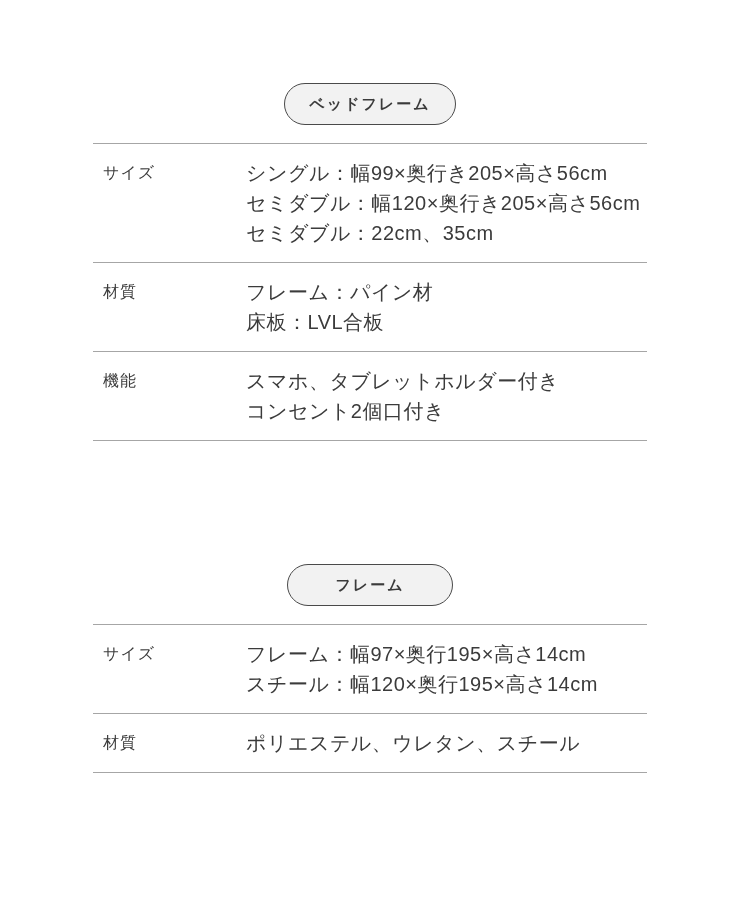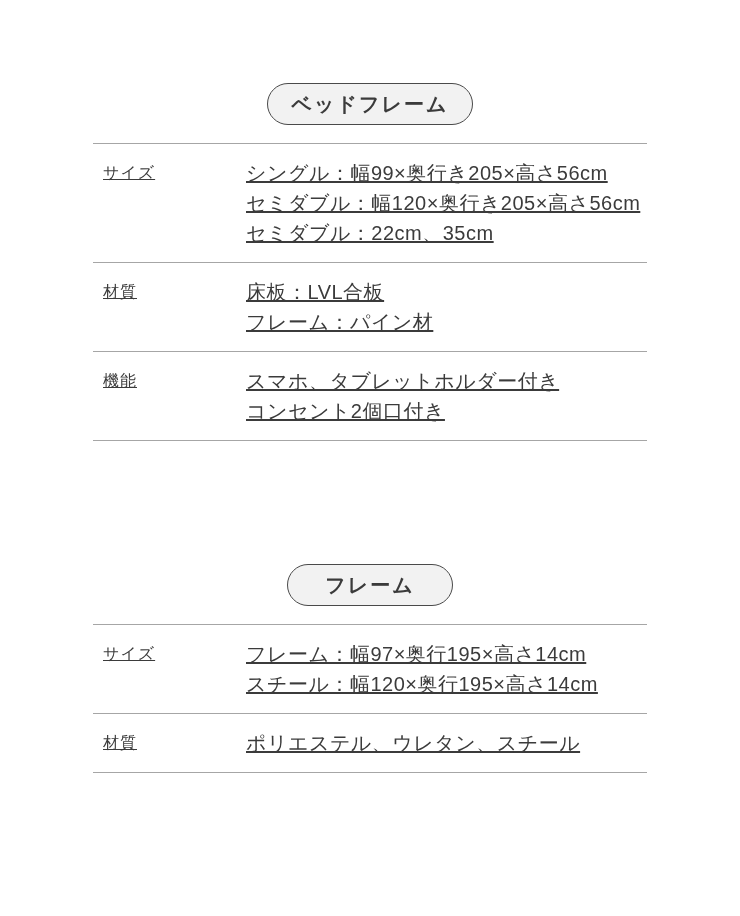--- a/index.html
+++ b/index.html
@@ -26,35 +26,34 @@
     display:block;
     width:fit-content;
     min-width:166px;
     margin:0 auto 18px auto;
     height:42px;
     line-height:40px;
     padding:0 24px;
     border:1px solid var(--badge-border);
     border-radius:21px;
     background:var(--badge-bg);
-    font-size:20px;
+    font-size:15px;
     font-weight:bold;
     letter-spacing:2px;
     text-align:center;
   }
   .spec-table{
     width:100%;
     border-top:1px solid var(--divider);
   }
   .spec-row{
     display:flex;
     align-items:flex-start;
     padding:14px 0;
     border-bottom:1px solid var(--divider);
-    text-decoration:underline;
   }
   .spec-label{
     flex:0 0 153px;
     padding-left:10px;
     font-size:16px;
     line-height:30px;
     letter-spacing:1px;
   }
   .spec-value{
     flex:1;
@@ -80,22 +79,22 @@
         <div class="spec-value">
           <div class="spec-line">シングル：幅99×奥行き205×高さ56cm</div>
           <div class="spec-line">セミダブル：幅120×奥行き205×高さ56cm</div>
           <div class="spec-line">セミダブル：22cm、35cm</div>
         </div>
       </div>
 
       <div class="spec-row">
         <div class="spec-label">材質</div>
         <div class="spec-value">
+          <div class="spec-line">フレーム：パイン材</div>
           <div class="spec-line">床板：LVL合板</div>
-          <div class="spec-line">フレーム：パイン材</div>
         </div>
       </div>
 
       <div class="spec-row">
         <div class="spec-label">機能</div>
         <div class="spec-value">
           <div class="spec-line">スマホ、タブレットホルダー付き</div>
           <div class="spec-line">コンセント2個口付き</div>
         </div>
       </div>

